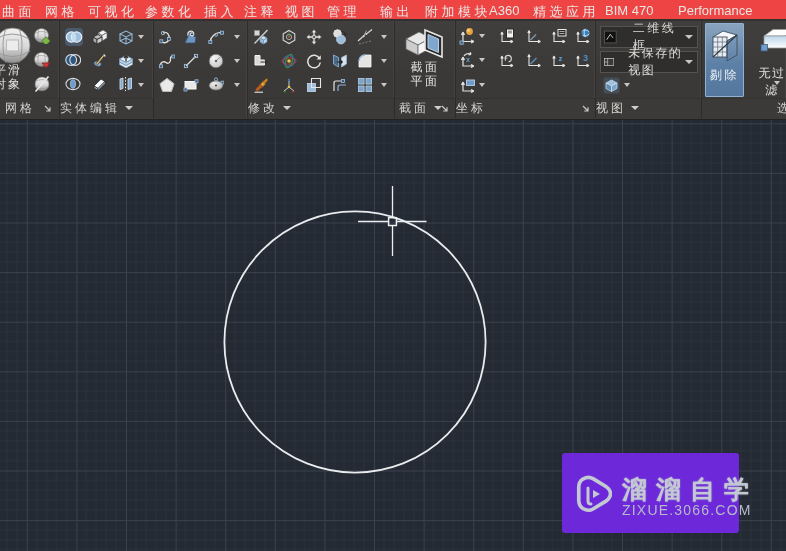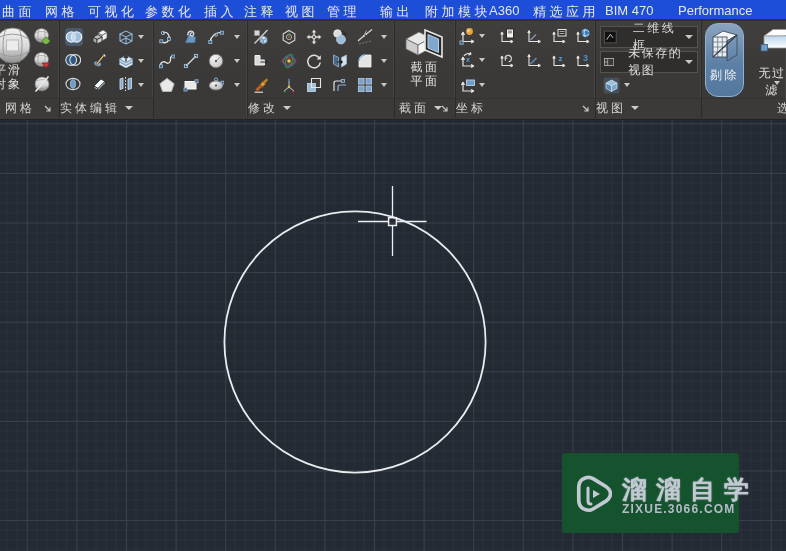--- a/index.html
+++ b/index.html
@@ -1,34 +1,34 @@
 <!DOCTYPE html>
 <html><head>
 <meta charset="utf-8">
 <style>
 html,body{margin:0;padding:0;}
 body{width:786px;height:551px;overflow:hidden;font-family:"Liberation Sans",sans-serif;background:#242a33;}
 #app{position:absolute;left:0;top:0;width:786px;height:551px;}
 
-#tabs{position:absolute;left:0;top:0;width:786px;height:19px;background:#1d4ed8;border-bottom:2px solid #333130;}
+#tabs{position:absolute;left:0;top:0;width:786px;height:19px;background:#ef4444;border-bottom:2px solid #333130;}
 #tabs span{position:absolute;top:3px;font-size:13px;color:#e9e7e4;white-space:nowrap;letter-spacing:3.5px;}
 
 #ribbon{position:absolute;left:0;top:21px;width:786px;height:98px;background:#3b3a39;border-bottom:1px solid #23221f;}
 .panel{position:absolute;top:0;height:97px;background:linear-gradient(#403f3e,#3a3938 55%);border-right:1px solid #2c2b2a;box-shadow:inset -1px 0 0 #454443;}
 .plabel{position:absolute;left:0;right:0;bottom:0;height:19px;background:#3b3a39;border-top:1px solid #343332;color:#d6d4d1;font-size:12px;text-align:left;line-height:19px;white-space:nowrap;letter-spacing:3px;}
 .caret{display:inline-block;width:0;height:0;border-left:4px solid transparent;border-right:4px solid transparent;border-top:4px solid #cfcdca;vertical-align:middle;margin-left:5px;margin-top:-2px;}
 .dd{position:absolute;width:0;height:0;border-left:3.5px solid transparent;border-right:3.5px solid transparent;border-top:4px solid #c9c7c4;}
 .ic{position:absolute;width:16px;height:16px;}
 
 .combo{position:absolute;background:#2f2e2d;border:1px solid #555350;display:flex;align-items:center;color:#dddbd8;font-size:12px;}
 .combo .cdd{margin-left:auto;margin-right:4px;width:0;height:0;border-left:4px solid transparent;border-right:4px solid transparent;border-top:4px solid #c9c7c4;}
 
 #cv{position:absolute;left:0;top:120px;width:786px;height:431px;}
 
-#wm{position:absolute;left:562px;top:453px;width:177px;height:80px;background:#14532d;border-radius:3px;}
+#wm{position:absolute;left:562px;top:453px;width:177px;height:80px;background:#6d28d9;border-radius:3px;}
 </style>
 </head>
 <body>
 <div id="app">
   <div id="tabs">
     <span style="left:2px">曲面</span>
     <span style="left:45px">网格</span>
     <span style="left:88px">可视化</span>
     <span style="left:145px">参数化</span>
     <span style="left:204px">插入</span>
@@ -376,21 +376,21 @@
       <svg class="ic" style="left:7px;top:56px;width:17px;height:17px" viewBox="0 0 17 17">
         <rect x="0.5" y="0.5" width="16" height="16" fill="#4a5a68" opacity="0.65" rx="2"></rect>
         <path d="M3 6 L8.5 3 L14 6 L8.5 9 Z" fill="#9cc2e0" stroke="#d5e5f2" stroke-width="0.7"></path>
         <path d="M3 6 L8.5 9 V14.5 L3 11.5 Z" fill="#5d88b0" stroke="#d5e5f2" stroke-width="0.7"></path>
         <path d="M8.5 9 L14 6 V11.5 L8.5 14.5 Z" fill="#7aa6cc" stroke="#d5e5f2" stroke-width="0.7"></path>
       </svg>
       <div class="dd" style="left:28px;top:62px"></div>
       <div class="plabel">视图<span class="caret"></span></div>
     </div>
     <div class="panel" style="left:702px;width:84px;border-right:none" id="p-sel">
-      <div style="position:absolute;left:3px;top:2px;width:37px;height:72px;background:linear-gradient(#8aa4bf,#5d80a6 55%,#54779d);border:1px solid #8fb2d4;border-radius:13px">
+      <div style="position:absolute;left:3px;top:2px;width:37px;height:72px;background:linear-gradient(#8aa4bf,#5d80a6 55%,#54779d);border:1px solid #8fb2d4;border-radius:1px">
         <svg style="position:absolute;left:3px;top:3px" width="31" height="36" viewBox="0 0 31 36">
           <path d="M4 10 L14 4 L28 8 L18 14 Z" fill="#f4f6f8" stroke="#3e4c5c" stroke-width="0.9"></path>
           <rect x="4" y="10" width="14" height="20" fill="#e9edf1" stroke="#3e4c5c" stroke-width="0.9"></rect>
           <path d="M8.7 10 V30 M13.3 10 V30 M4 15 H18 M4 20 H18 M4 25 H18" stroke="#5a6a7a" stroke-width="0.7"></path>
           <path d="M18 14 L28 8 V28 L18 34 Z" fill="none" stroke="#3e4c5c" stroke-width="0.9"></path>
           <path d="M4 30 L28 8" stroke="#2e3a48" stroke-width="1.1"></path>
         </svg>
         <div style="position:absolute;left:0;width:100%;top:43px;text-align:center;color:#f2f4f7;font-size:12px;letter-spacing:2.5px">剔除</div>
       </div>
       <svg class="ic" style="left:58px;top:6px;width:34px;height:28px" viewBox="0 0 34 28">
@@ -426,15 +426,15 @@
       <rect x="388.6" y="97.7" width="7.8" height="7.8" stroke-width="1.5"></rect>
     </g>
   </svg>
   <div id="wm">
     <svg style="position:absolute;left:14px;top:21px" width="36" height="40" viewBox="0 0 36 40">
       <path d="M6 4 Q12 0.5 17 3.5 L31 12 Q36 15.5 36 20 Q36 24.5 31 28 L17 36.5 Q12 39.5 6 36 Q1.5 33 1.5 27 V13 Q1.5 7 6 4 Z" fill="none" stroke="#c3c9d3" stroke-width="4" transform="scale(0.92) translate(1.5,1.5)"></path>
       <path d="M12 14 V27 Q12 30 15 30" fill="none" stroke="#c3c9d3" stroke-width="3" stroke-linecap="round"></path>
       <path d="M17 16 L24 20 L17 24 Z" fill="#c3c9d3"></path>
     </svg>
     <div style="position:absolute;left:60px;top:20px;color:#c3c9d3;font-size:25px;font-weight:bold;letter-spacing:9px;white-space:nowrap;text-shadow:0 0 1.5px #c3c9d3">溜溜自学</div>
-    <div style="position:absolute;left:60px;top:49px;color:#b5bcc8;font-size:12px;font-weight:bold;letter-spacing:1.2px;white-space:nowrap">ZIXUE.3066.COM</div>
+    <div style="position:absolute;left:60px;top:49px;color:#b5bcc8;font-size:14px;font-weight:normal;letter-spacing:1.2px;white-space:nowrap">ZIXUE.3066.COM</div>
   </div>
 </div>
 
 </body></html>

